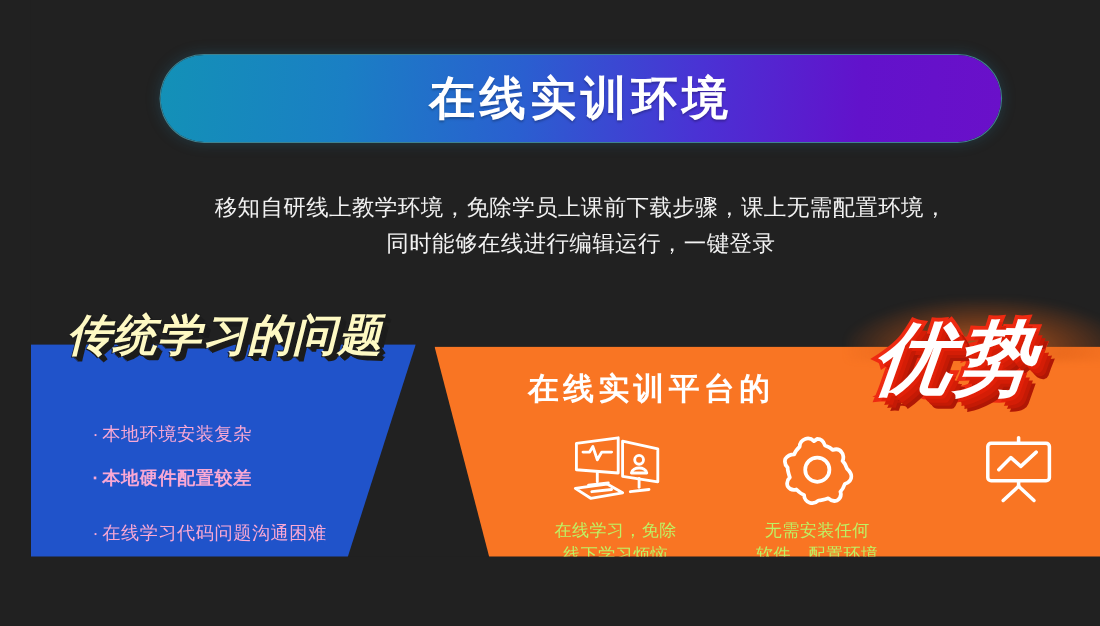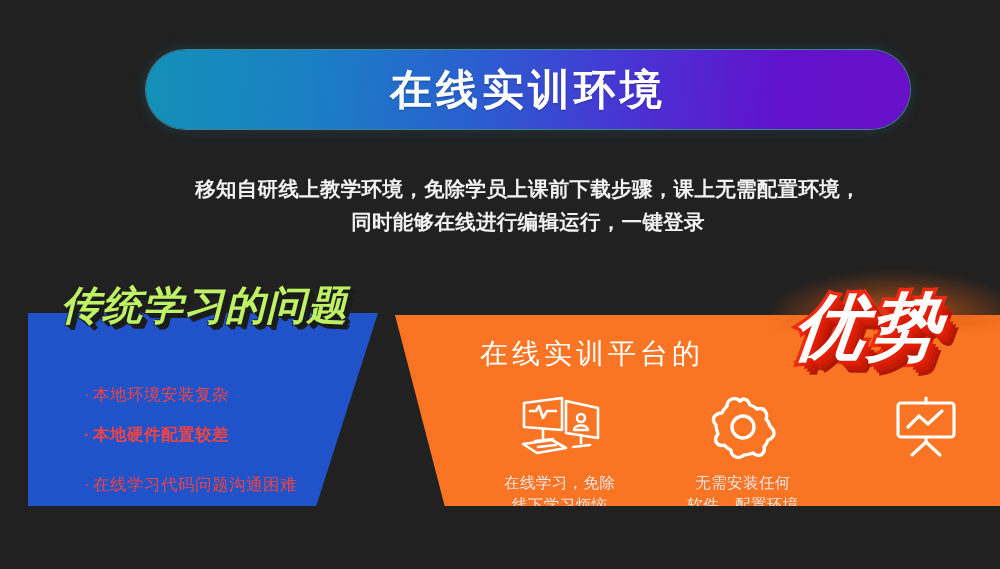--- a/index.html
+++ b/index.html
@@ -51,21 +51,21 @@
     position: absolute;
     left: 50px;
     top: 172px;
     width: 900px;
     text-align: center;
     color: #f2f2f2;
     font-size: 20.5px;
     line-height: 33px;
     letter-spacing: 0.3px;
   }
-  #subtitle .line { display: block; white-space: nowrap; font-weight: bold; }
+  #subtitle .line { display: block; white-space: nowrap; }
 
   
   #problems-panel {
     position: absolute;
     left: 0;
     top: 313px;
     width: 360px;
     height: 225px;
     background: #2053ca;
     clip-path: polygon(0 0, 350px 0, 278px 225px, 0 225px);
@@ -74,35 +74,35 @@
     position: absolute;
     left: 0;
     top: 313px;
     width: 360px;
     height: 225px;
     padding: 0;
   }
   .problem-item {
     position: absolute;
     left: 56px;
-    color: #ef4444;
+    color: #f9a8d4;
     font-size: 16.5px;
     letter-spacing: 0.5px;
     white-space: nowrap;
   }
   .problem-item .bullet { margin-right: 3px; }
   #problem-0 { top: 71px; }
   #problem-1 { top: 111px; font-weight: bold; }
   #problem-2 { top: 161px; text-align: right; }
 
   #problems-heading {
     position: absolute;
     left: 33px;
     top: 285px;
-    color: #bef264;
+    color: #fef9c3;
     font-size: 40px;
     font-weight: bold;
     font-style: italic;
     letter-spacing: 1px;
     line-height: 1;
     text-shadow:
        3px 3px 0 #1c1c1c,
        4px 4px 0 #1c1c1c,
        5px 5px 0 #1c1c1c,
        2px 2px 0 #1c1c1c,
@@ -138,21 +138,21 @@
     position: absolute;
     left: 452px;
     top: 340px;
     display: flex;
     align-items: baseline;
     white-space: nowrap;
   }
   #advantages-heading-lead {
     color: #ffffff;
     font-size: 28px;
-    font-weight: normal;
+    font-weight: bold;
     letter-spacing: 4px;
     line-height: 1;
   }
 
   #advantages-heading-accent-wrap {
     position: absolute;
     left: 756px;
     top: 285px;
     width: 240px;
     height: 100px;
@@ -195,21 +195,21 @@
   }
   .feature-icon {
     height: 70px;
     display: flex;
     align-items: center;
     justify-content: center;
   }
   .feature-caption {
     margin-top: 10px;
     text-align: center;
-    color: #e5e5e5;
+    color: #bef264;
     font-size: 15.5px;
     line-height: 22px;
     letter-spacing: 0.4px;
     white-space: nowrap;
   }
   .feature-caption .line { display: block; }
 </style>
 </head>
 <body>
 

